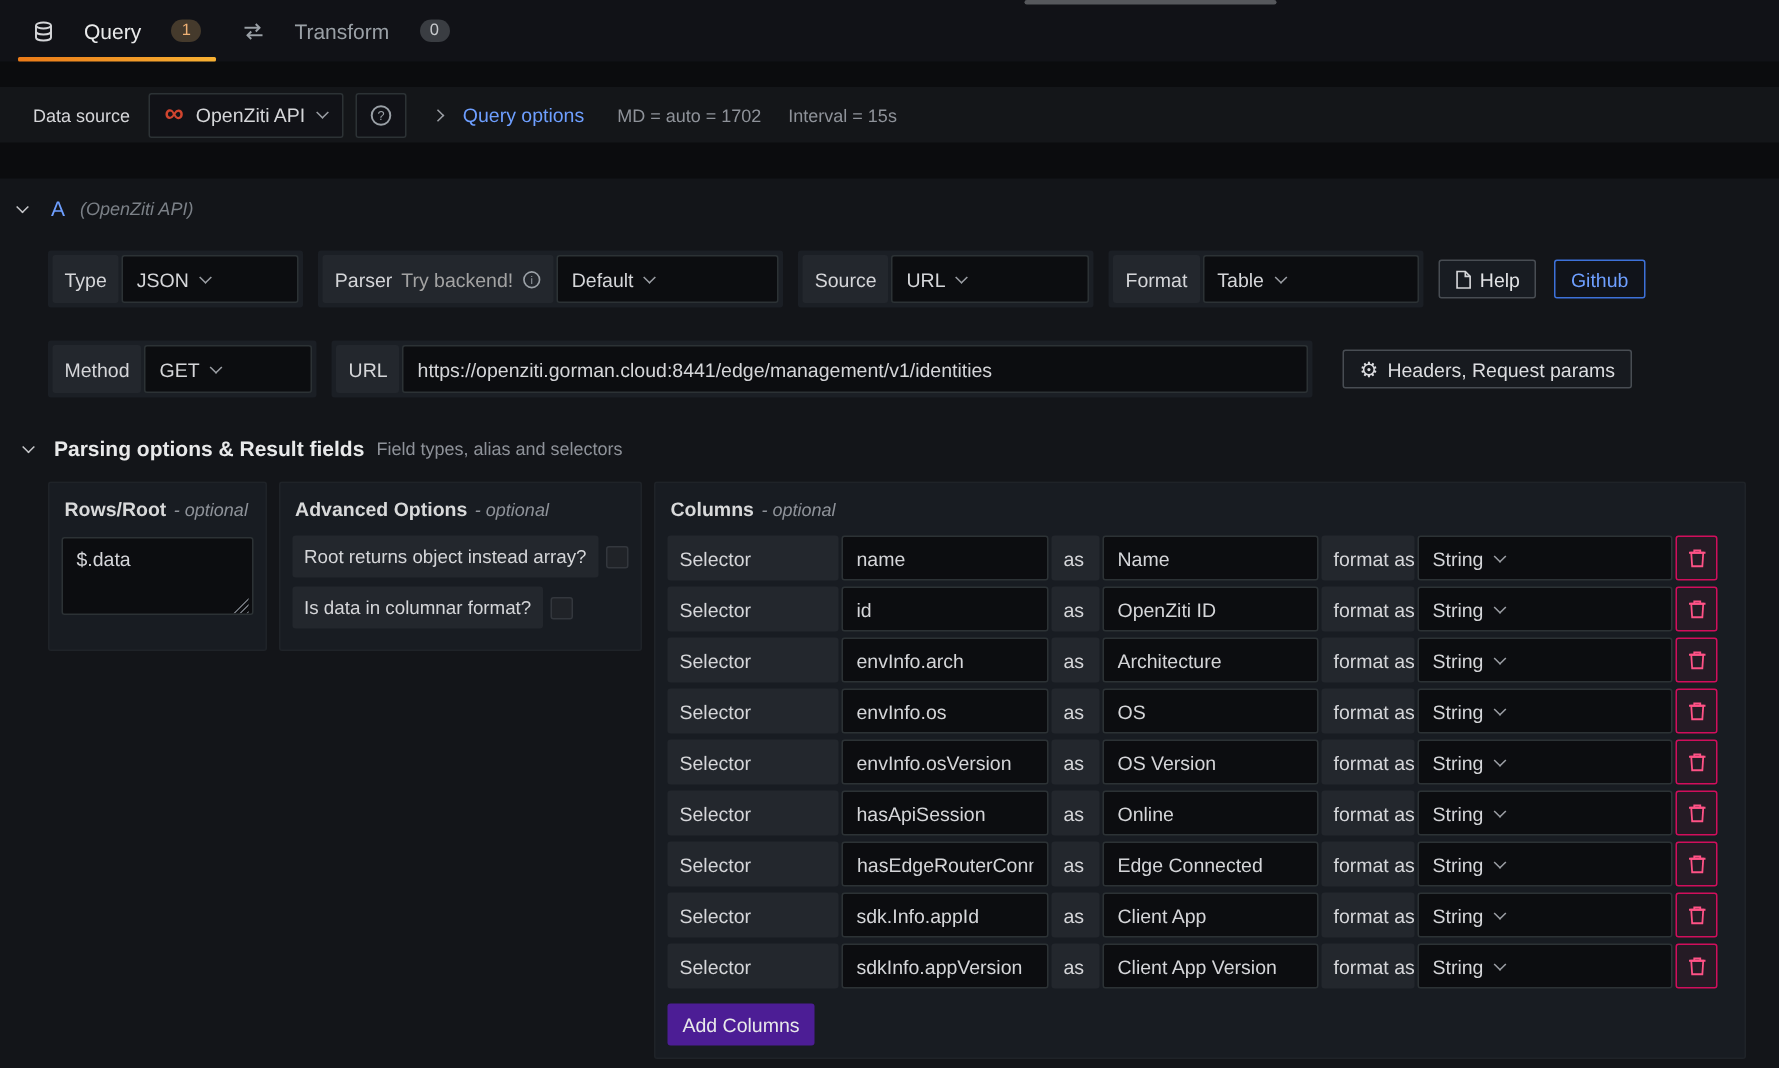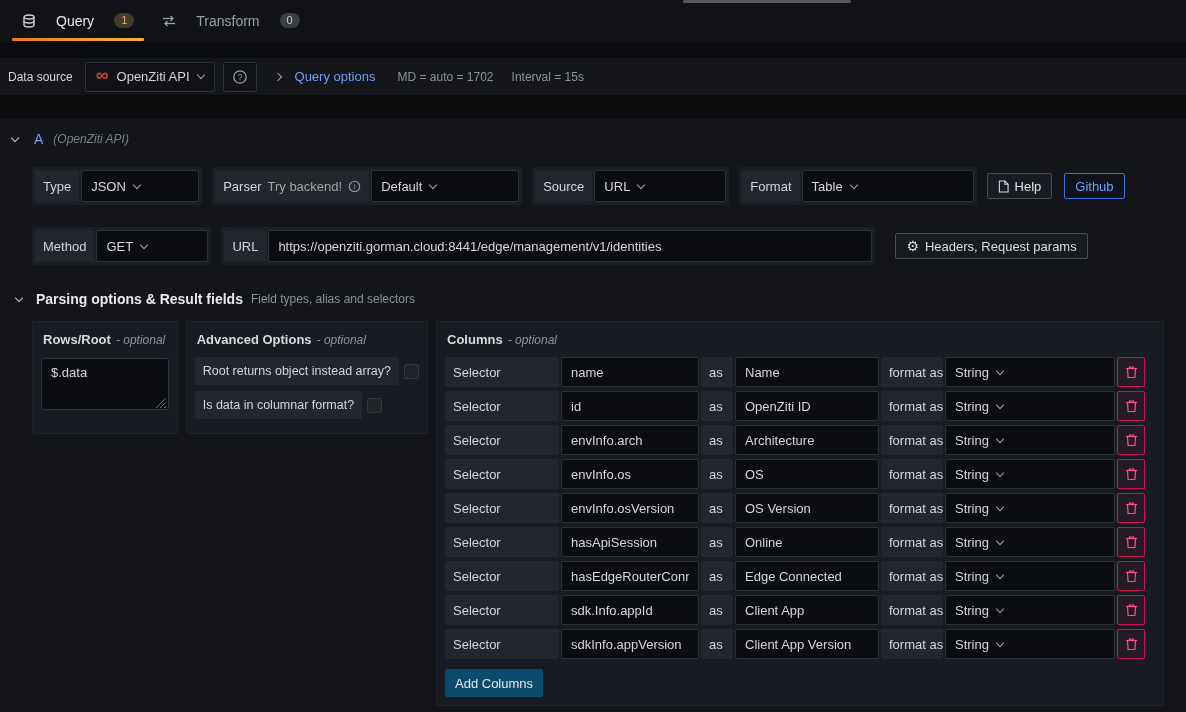--- a/index.html
+++ b/index.html
@@ -16,21 +16,21 @@
   .tabbar { height:41px; background:#111217; display:flex; align-items:stretch; padding:0 8px; }
   .tab { display:flex; align-items:center; gap:20px; padding:0 14px; position:relative; font-size:14px; cursor:pointer; }
   .tab .tab-label { color:#9aa0a6; }
   .tab.active .tab-label { color:#e9eaeb; font-weight:500; }
   .tab.active::after { content:""; position:absolute; left:4px; right:4px; bottom:0; height:3px;
     background:linear-gradient(90deg,#eb7b18,#f8b133); border-radius:1px; }
   .badge { font-size:11px; line-height:15px; padding:0 7px; border-radius:9px; background:#3a3d42; color:#c7c9cc; }
   .badge.warn { background:#453a2c; color:#efb175; }
 
   
-  .ds-row { margin-top:17px; height:37px; background:#141619; display:flex; align-items:center; padding:0 4px; gap:8px; }
+  .ds-row { margin-top:17px; height:37px; background:#141619; display:flex; align-items:center; padding:0 18px; gap:8px; }
   .ds-label { font-size:12px; font-weight:500; padding:0 4px; color:#d5d6d9; }
   .ds-picker { height:30px; background:#111217; border:1px solid #2c3235; border-radius:2px; display:flex; align-items:center; gap:8px; padding:0 10px; cursor:pointer; }
   .ds-picker .name { font-size:13px; color:#d5d6d9; }
   .infinity { color:#d0452f; font-size:18px; font-weight:700; line-height:1; margin-top:-3px; }
   .icon-btn { width:34px; height:30px; background:#111217; border:1px solid #2c3235; border-radius:2px; display:flex; align-items:center; justify-content:center; cursor:pointer; }
   .sep { margin:0 6px 0 10px; }
   .qopts { color:#6e9fff; font-size:13px; font-weight:500; cursor:pointer; }
   .muted { color:#8e9299; font-size:12px; }
   .muted.m1 { margin-left:14px;text-align:center; } .muted.m2 { margin-left:10px; }
 
@@ -41,21 +41,21 @@
   .dshint { color:#7b8087; font-size:12px; font-style:italic; margin-left:10px; }
 
   .row { display:flex; align-items:center; margin:12px 90px 0 32px; }
   .row2 { margin-top:22px; }
   .grp { display:flex; gap:2px; background:#1b1f25; padding:3px; border-radius:2px; margin-right:10px; }
   .lbl { background:#23272d; color:#d5d6d9; font-size:13px; display:flex; align-items:center; gap:6px; padding:0 8px; border-radius:2px; height:32px; white-space:nowrap; }
   .green { color:#a3a3a3; }
   .field { background:#0c0d10; border:1px solid #2c3235; border-radius:2px; height:32px; display:flex; align-items:center; font-size:13px; color:#d5d6d9; padding:0 9px; }
   input.field { outline:none; }
   .select { gap:8px; cursor:pointer; }
-  .w-type{width:118px} .w-parser{width:148px} .w-source{width:132px} .w-format{width:172px}
+  .w-type{width:118px} .w-parser{width:148px} .w-source{width:132px} .w-format{width:144px}
   .w-method{width:112px} .w-url{width:604px}
 
   .btn { height:26px; border-radius:2px; font-size:13px; display:inline-flex; align-items:center; gap:6px; padding:0 10px; cursor:pointer; font-family:inherit; }
   .btn-help { border:1px solid #484d53; background:#181c22; color:#e3e4e6; margin-left:auto; }
   .btn-github { border:1px solid #3d71d9; background:#10131a; color:#6e9fff; margin-left:12px; }
   .btn-headers { border:1px solid #484d53; background:#171a1f; color:#dcdde0; margin-left:10px; }
   .gear { font-size:14px; line-height:1; }
 
   .psec { display:flex; align-items:center; gap:8px; margin:26px 0 0 16px; }
   .psec .chev { margin-right:6px; }
@@ -77,21 +77,21 @@
   .optrow { display:flex; align-items:center; gap:5px; margin-bottom:6px; }
   .optrow .lbl { height:28px; font-size:12.5px; }
   .checkbox { width:15px; height:15px; background:#202328; border:1px solid #33373d; border-radius:2px; cursor:pointer; }
 
   .columns-panel { flex:1; }
   .colrow { display:flex; gap:2px; margin-bottom:4px; }
   .colrow .lbl, .colrow .field { height:30px; }
   .cl-sel-lbl{width:114px} .cl-sel-inp{width:138px} .cl-as{width:32px} .cl-alias{width:144px}
   .cl-fmt{width:62px} .cl-str{width:170px}
   .btn-trash { width:28px; height:30px; border:1px solid #d10e5c; background:rgba(209,14,92,0.07); border-radius:2px; display:flex; align-items:center; justify-content:center; cursor:pointer; padding:0; }
-  .btn-add { margin-top:6px; height:28px; background:#0c4a6e; border:none; color:#e8e9ea; font-size:13px; padding:0 10px; border-radius:2px; cursor:pointer; font-family:inherit; }
+  .btn-add { margin-top:6px; height:28px; background:#4c1d95; border:none; color:#e8e9ea; font-size:13px; padding:0 10px; border-radius:2px; cursor:pointer; font-family:inherit; }
 </style>
 </head>
 <body>
 
 <div class="screen">
   <div class="top-line"></div>
 
   <div class="tabbar">
     <div class="tab active">
       <svg width="14" height="14" viewBox="0 0 14 14" fill="none" stroke="#d5d6d9" stroke-width="1.3">

